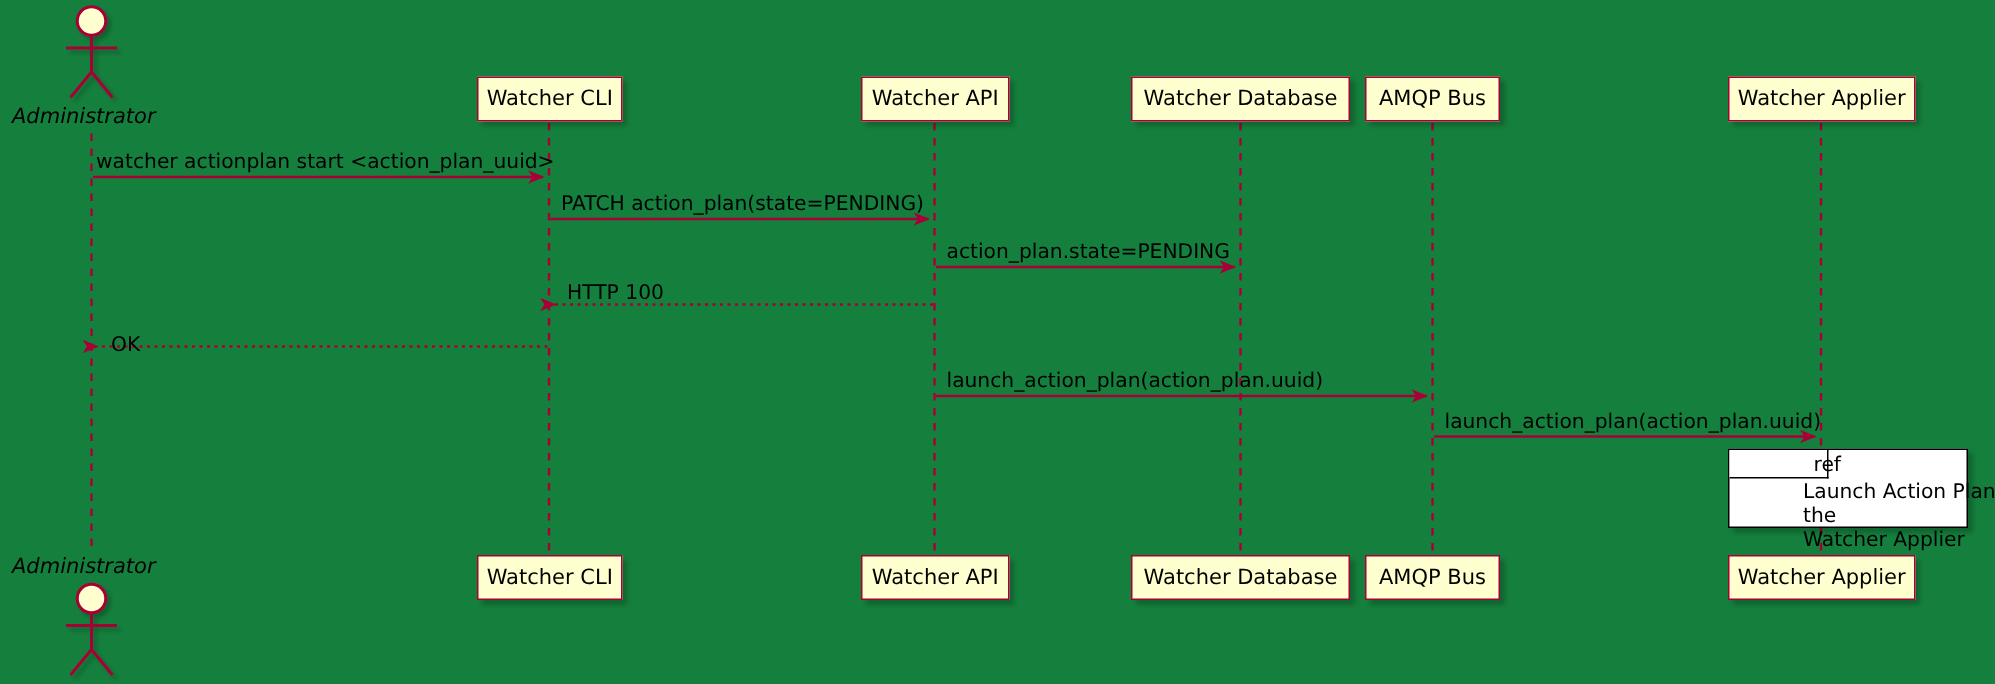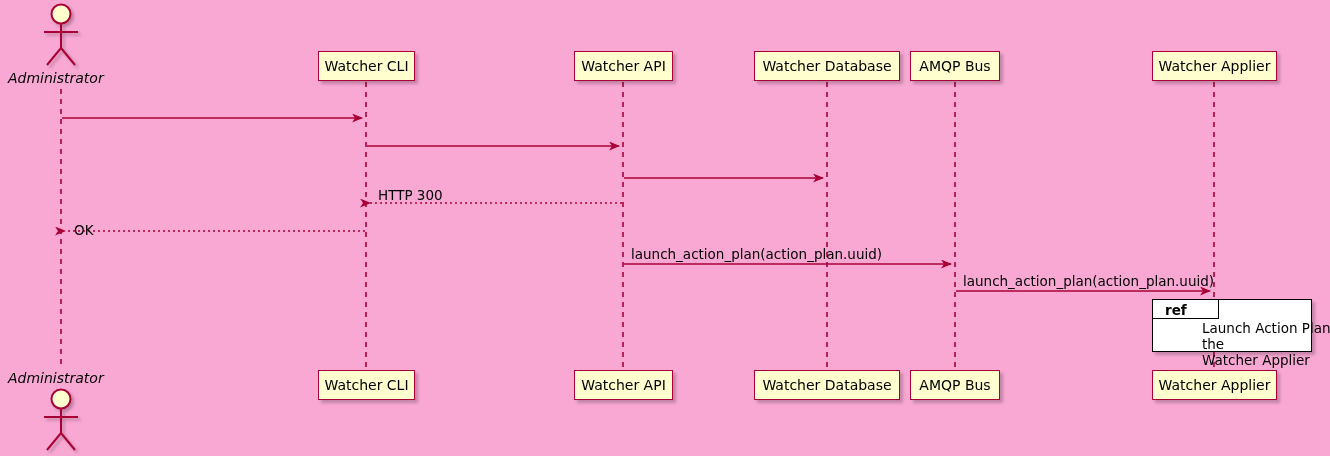--- a/index.html
+++ b/index.html
@@ -7,21 +7,21 @@
     padding: 0;
     background: #FFFFFF;
   }
   body {
     font-family: "DejaVu Sans", sans-serif;
   }
   #diagram {
     position: relative;
     width: 1330px;
     height: 456px;
-    background: #f9a8d4;
+    background: #15803d;
     overflow: hidden;
   }
   #svg-layer {
     position: absolute;
     left: 0;
     top: 0;
     width: 1330px;
     height: 456px;
   }
   .participant-box {
@@ -63,23 +63,24 @@
     left: 0;
     top: 0;
     border-bottom: 1.5px solid #000000;
     border-right: 1.5px solid #000000;
     background: #FFFFFF;
     box-sizing: border-box;
   }
   .ref-tab-label {
     position: absolute;
     font-size: 13.5px;
-    font-weight: bold;
+    font-weight: normal;
     color: #000000;
     white-space: nowrap;
+    margin-left: 44px;
   }
   .ref-body {
     position: absolute;
     font-size: 13.5px;
     color: #000000;
     line-height: 16px;
     white-space: pre-line;
     margin-left: 44px;
   }
 </style>
@@ -164,21 +165,24 @@
   <div class="participant-box" style="left:910px; top:370px; width:90px; height:30px;">
     <span>AMQP Bus</span>
   </div>
   <div class="participant-box" style="left:1152px; top:370px; width:125px; height:30px;">
     <span>Watcher Applier</span>
   </div>
 
   <div class="actor-label" style="left:8px; top:70px;">Administrator</div>
   <div class="actor-label" style="left:8px; top:370px;">Administrator</div>
 
-  <div class="msg-label" style="left:378px; top:187px;">HTTP 300</div>
+  <div class="msg-label" style="left:64px; top:100px;">watcher actionplan start &lt;action_plan_uuid&gt;</div>
+  <div class="msg-label" style="left:374px; top:128px;">PATCH action_plan(state=PENDING)</div>
+  <div class="msg-label" style="left:631px; top:160px;">action_plan.state=PENDING</div>
+  <div class="msg-label" style="left:378px; top:187px;">HTTP 100</div>
   <div class="msg-label" style="left:74px; top:222px;">OK</div>
   <div class="msg-label" style="left:631px; top:246px;">launch_action_plan(action_plan.uuid)</div>
   <div class="msg-label" style="left:963px; top:273px;">launch_action_plan(action_plan.uuid)</div>
 
   <div class="ref-box" style="left:1152px; top:299px; width:160px; height:53px;">
     <div class="ref-tab" style="width:66px; height:19px; border-radius:0 0 0 0;"></div>
   </div>
   <div class="ref-tab-label" style="left:1165px; top:302px;">ref</div>
   <div class="ref-body" style="left:1158px; top:320px; width:154px;">Launch Action Plan in the
 Watcher Applier</div>

